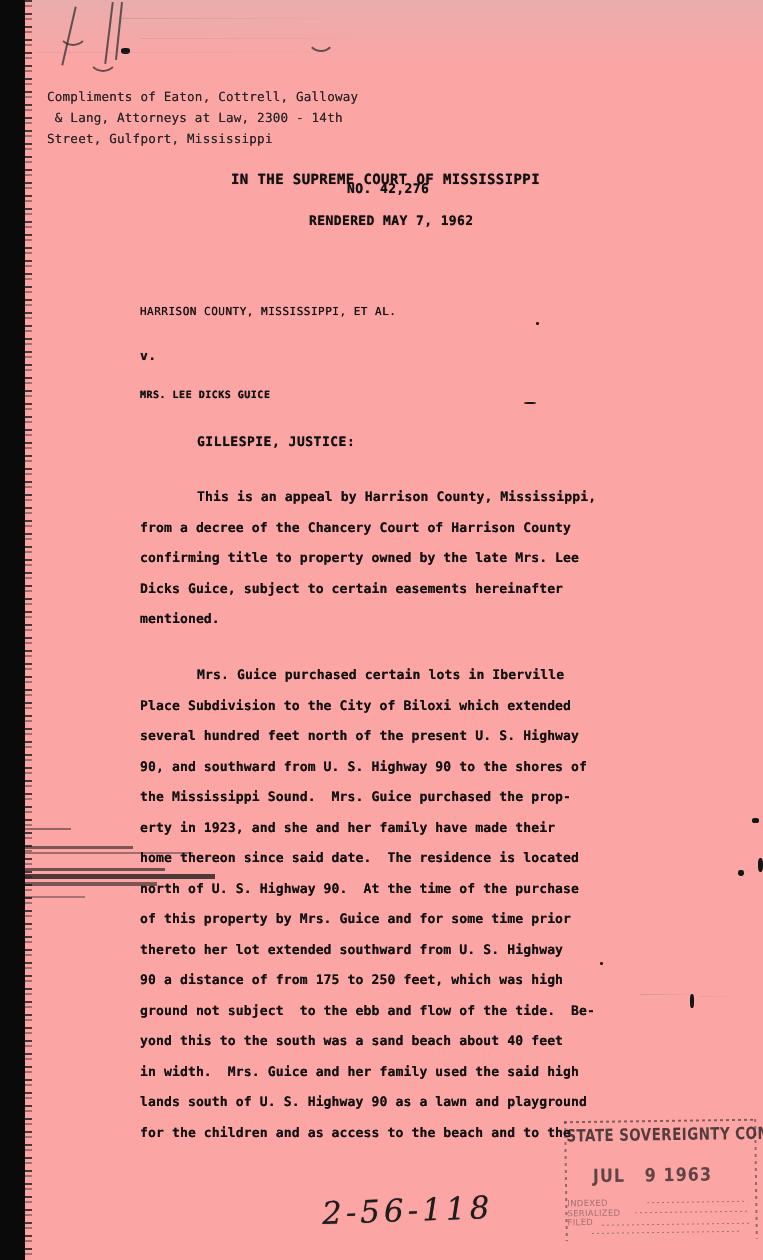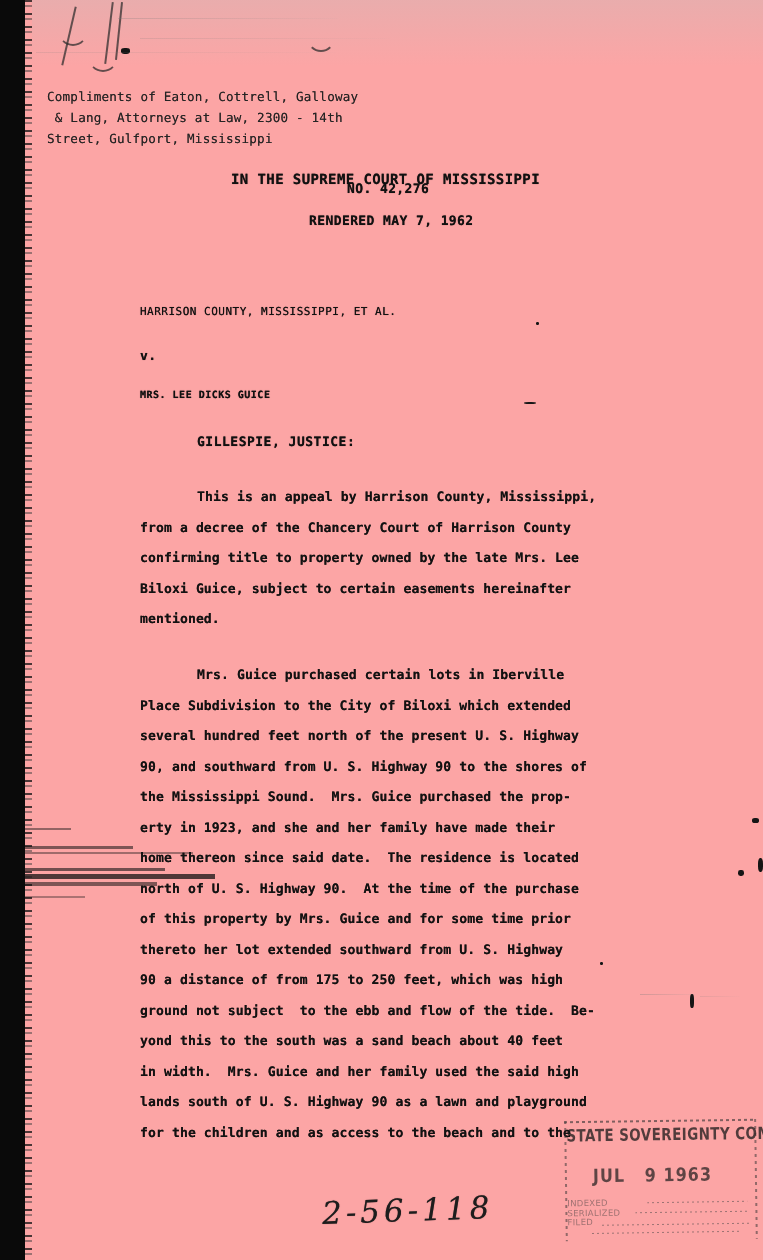--- a/index.html
+++ b/index.html
@@ -214,21 +214,21 @@
 
   <div class="typed party-appellant">HARRISON COUNTY, MISSISSIPPI, ET AL.</div>
   <div class="typed versus">v.</div>
   <div class="typed party-appellee">MRS. LEE DICKS GUICE</div>
 
   <div class="typed byline">GILLESPIE, JUSTICE:</div>
 
   <div class="typed body-par" id="par-1"><span class="par-indent"></span><span>This is an appeal by Harrison County, Mississippi,
 from a decree of the Chancery Court of Harrison County
 confirming title to property owned by the late Mrs. Lee
-Biloxi Guice, subject to certain easements hereinafter
+Dicks Guice, subject to certain easements hereinafter
 mentioned.</span></div>
 
   <div class="typed body-par" id="par-2"><span class="par-indent"></span><span>Mrs. Guice purchased certain lots in Iberville
 Place Subdivision to the City of Biloxi which extended
 several hundred feet north of the present U. S. Highway
 90, and southward from U. S. Highway 90 to the shores of
 the Mississippi Sound.  Mrs. Guice purchased the prop-
 erty in 1923, and she and her family have made their
 home thereon since said date.  The residence is located
 north of U. S. Highway 90.  At the time of the purchase

